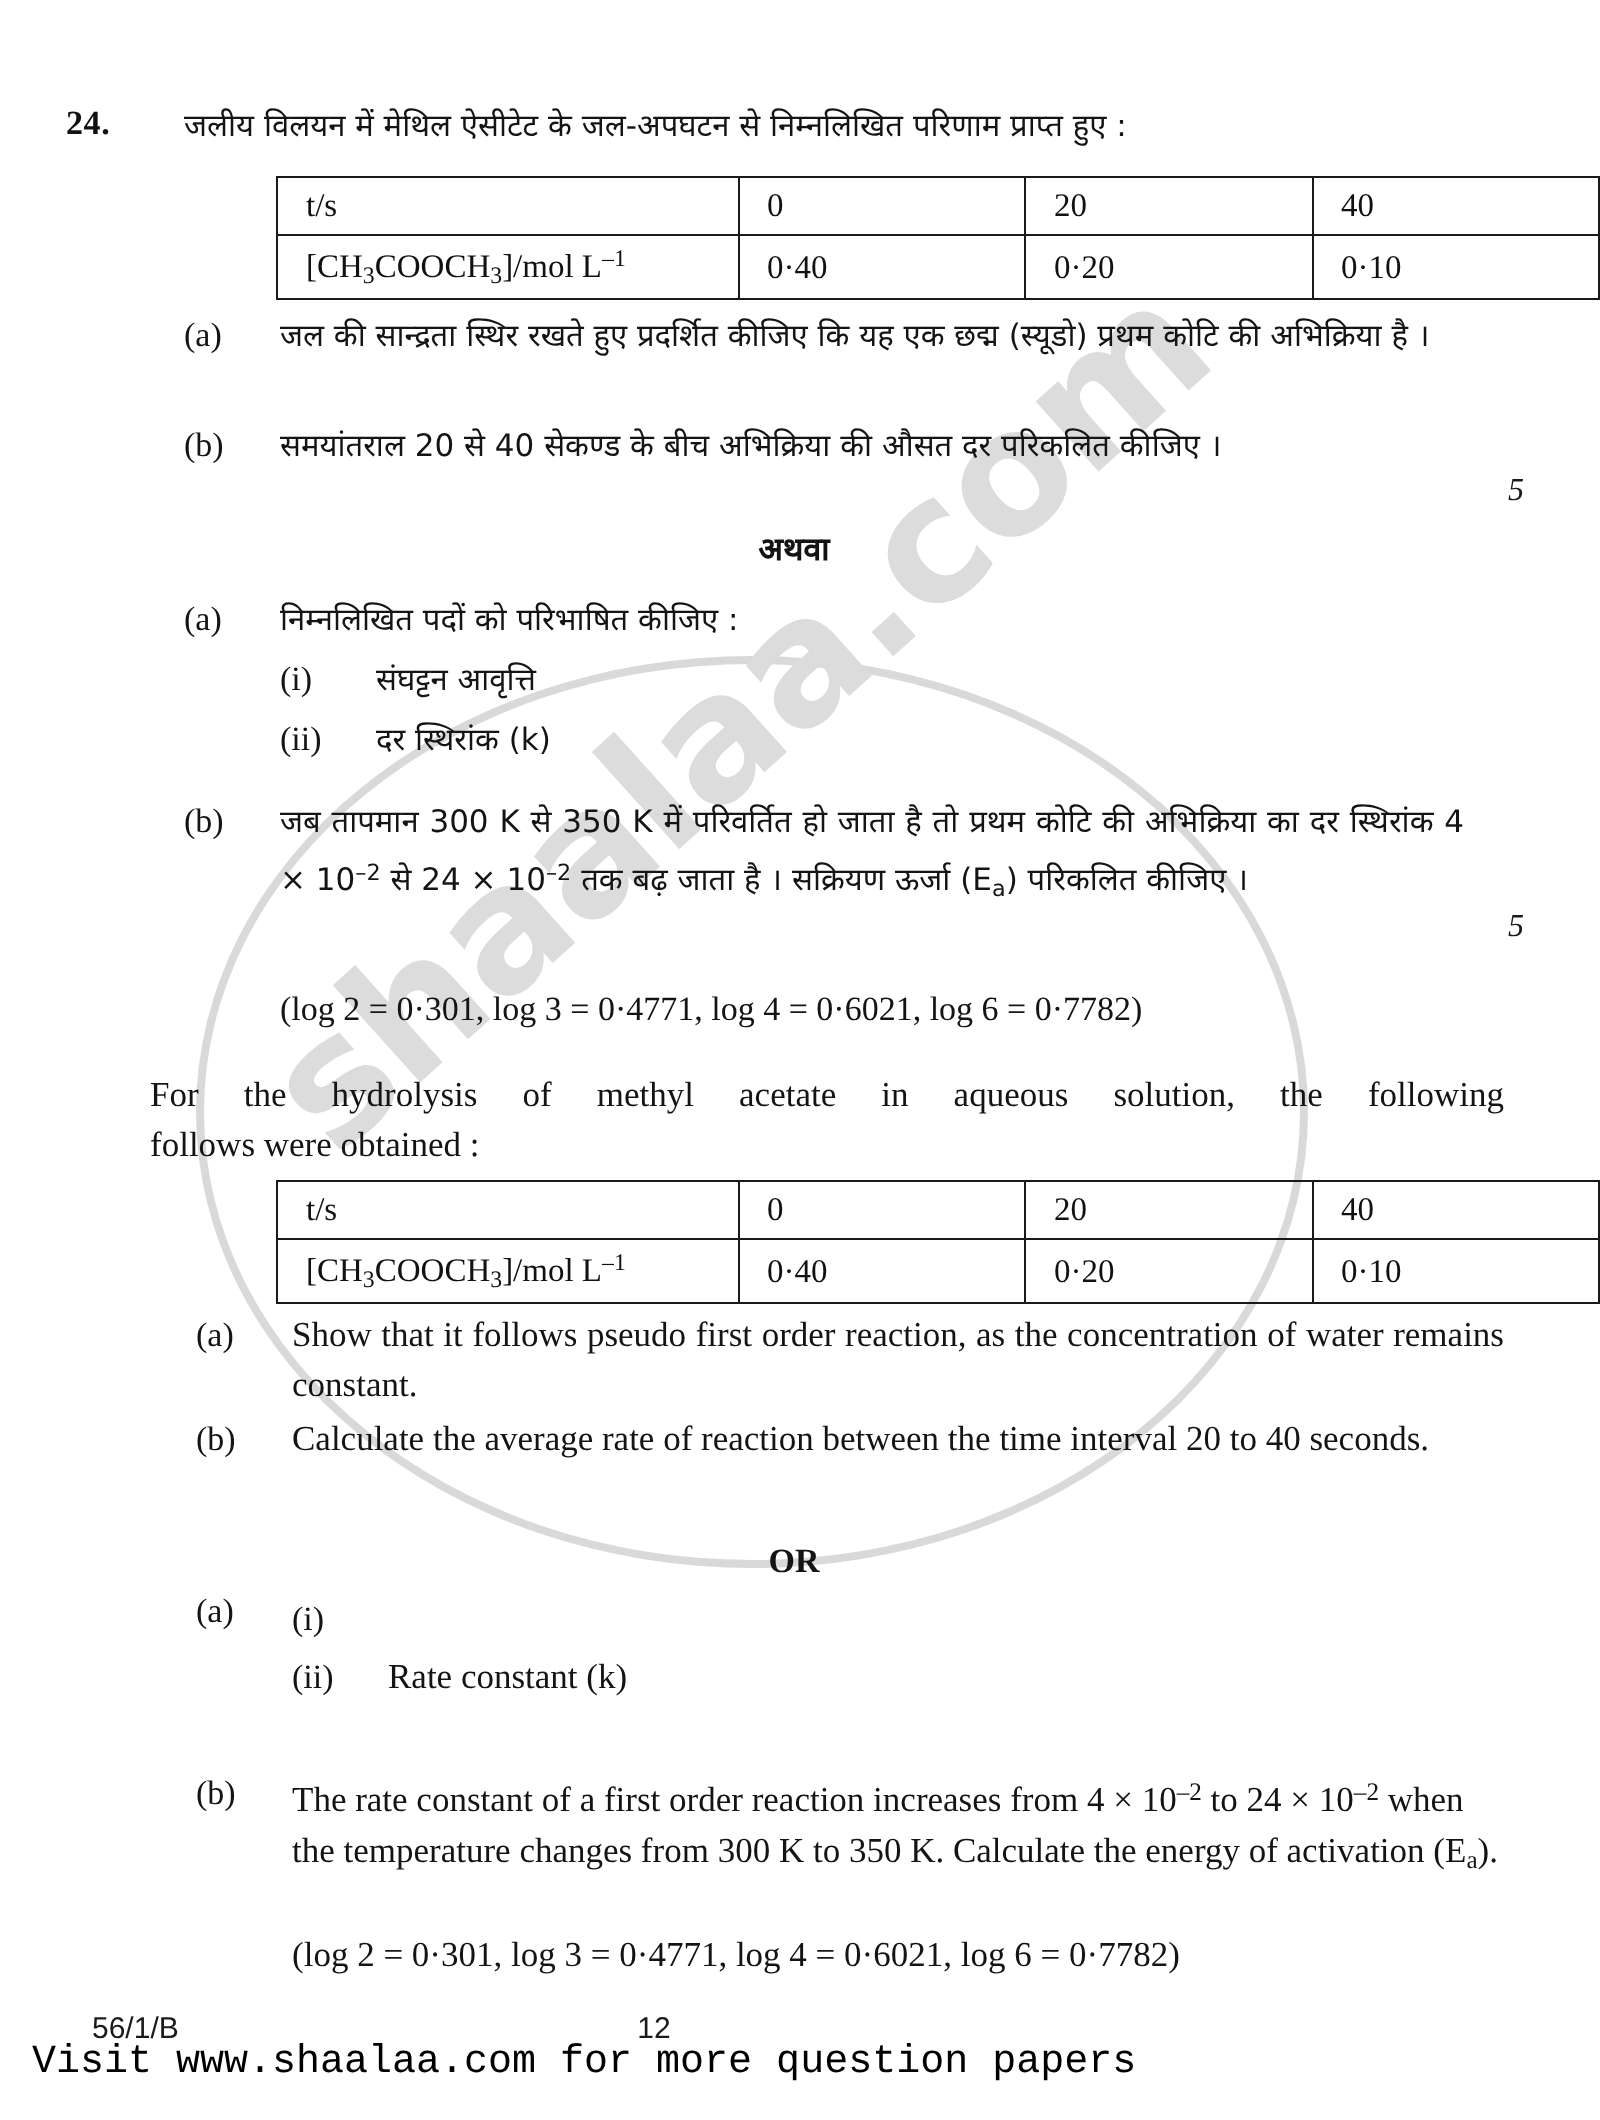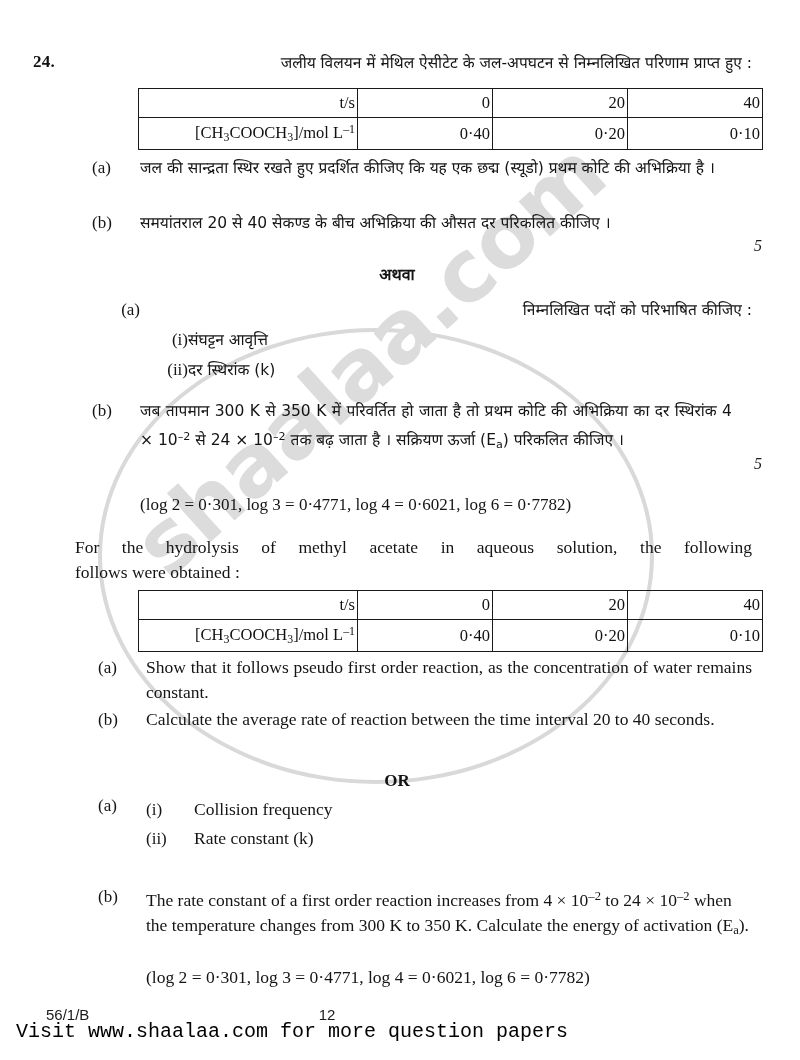--- a/index.html
+++ b/index.html
@@ -72,21 +72,20 @@
     font-size: 16px;
     color: #1a1a1a;
   }
 
   
   .hi {
     font-family: "DejaVu Sans", "Liberation Sans", sans-serif;
     font-size: 15.5px;
     line-height: 26px;
     color: #141414;
-    text-align: right;
   }
   .en {
     font-family: "Liberation Serif", "DejaVu Serif", serif;
     font-size: 17.5px;
     line-height: 25px;
     color: #141414;
   }
 
   
   .item {
@@ -126,23 +125,23 @@
   }
 
   
   table.data {
     position: absolute;
     border-collapse: collapse;
     font-family: "Liberation Serif", "DejaVu Serif", serif;
   }
   table.data td {
     border: 1.4px solid #1a1a1a;
-    text-align: right;
+    text-align: left;
     font-size: 16.5px;
-    padding: 4px 2px;
+    padding: 4px 14px;
     background: transparent;
   }
   table.data td.c0 { width: 214px; }
   table.data td.c1,
   table.data td.c2,
   table.data td.c3 { width: 130px; }
 
   sub { font-size: 0.72em; vertical-align: -0.25em; }
   sup { font-size: 0.72em; vertical-align: 0.45em; }
 
@@ -277,21 +276,20 @@
     <div class="item-body">Calculate the average rate of reaction between the time interval 20 to 40 seconds.</div>
   </div>
 
   <div class="centered-alt en" style="top:768px; font-size:17px;">OR</div>
 
   <div class="item en" style="left:98px; top:793px; width:654px;">
     <div class="item-label">(a)</div>
     <div class="item-body">
       <div class="sub-item">
         <div class="sub-label">(i)</div>
-        <div>Collision frequency</div>
       </div>
       <div class="sub-item">
         <div class="sub-label">(ii)</div>
         <div>Rate constant (k)</div>
       </div>
     </div>
   </div>
 
   <div class="item en" style="left:98px; top:884px; width:654px;">
     <div class="item-label">(b)</div>

